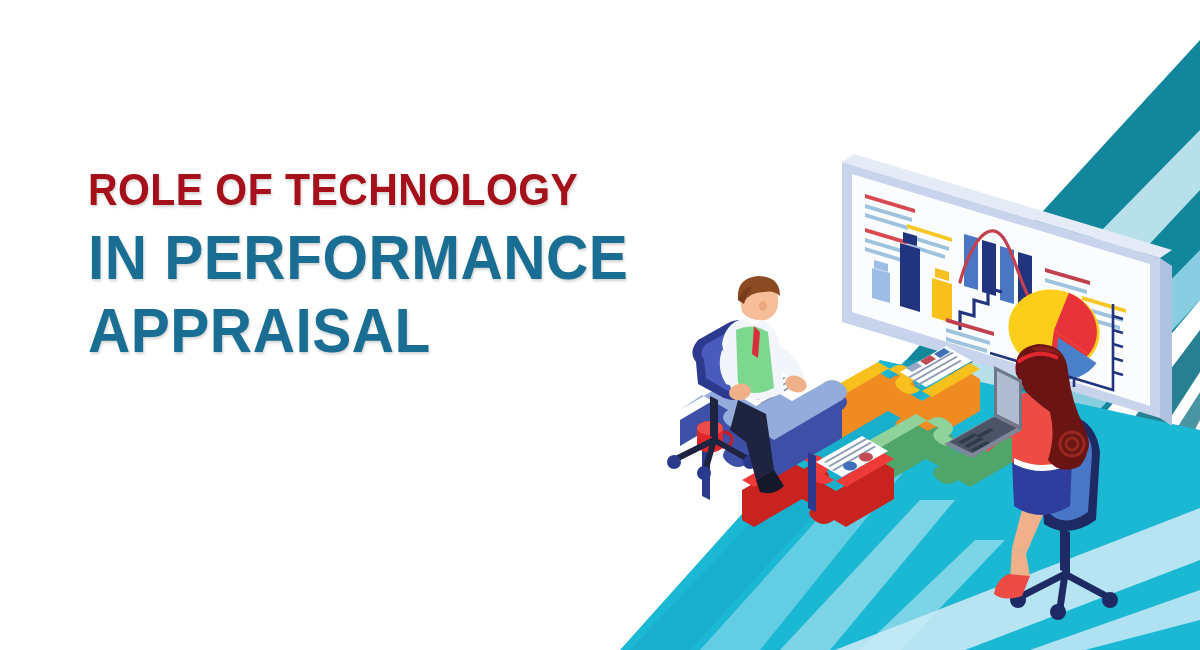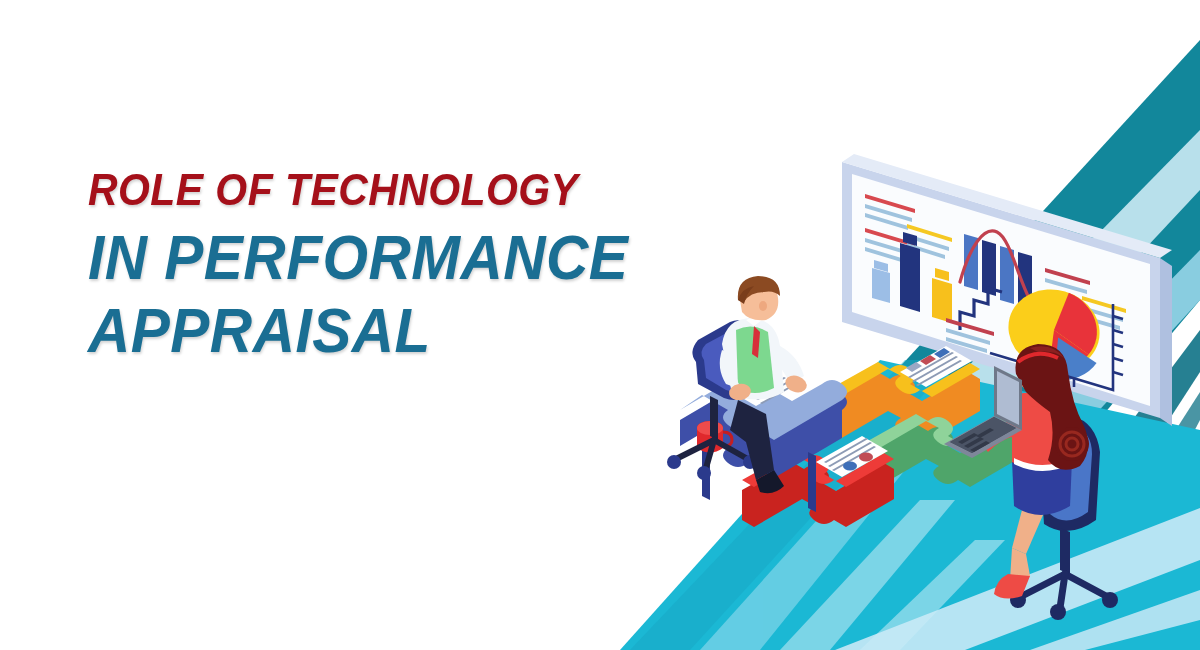--- a/index.html
+++ b/index.html
@@ -1,19 +1,19 @@
 <!DOCTYPE html>
 <html><head>
 <meta charset="utf-8">
 <style>
   html,body{margin:0;padding:0;background:#fff;}
   body{width:1200px;height:650px;overflow:hidden;
        font-family:"Liberation Sans","DejaVu Sans",sans-serif;}
 
-  #banner{position:relative;width:1200px;height:650px;background:#ffffff;overflow:hidden;font-style:italic;}
+  #banner{position:relative;width:1200px;height:650px;background:#ffffff;overflow:hidden;}
 
   
   #bg-art{position:absolute;inset:0;}
 
   
   #headline{position:absolute;left:88px;top:168px;width:700px;}
   .hl-line{
       font-weight:700;
       font-stretch:condensed;
       letter-spacing:0.5px;

